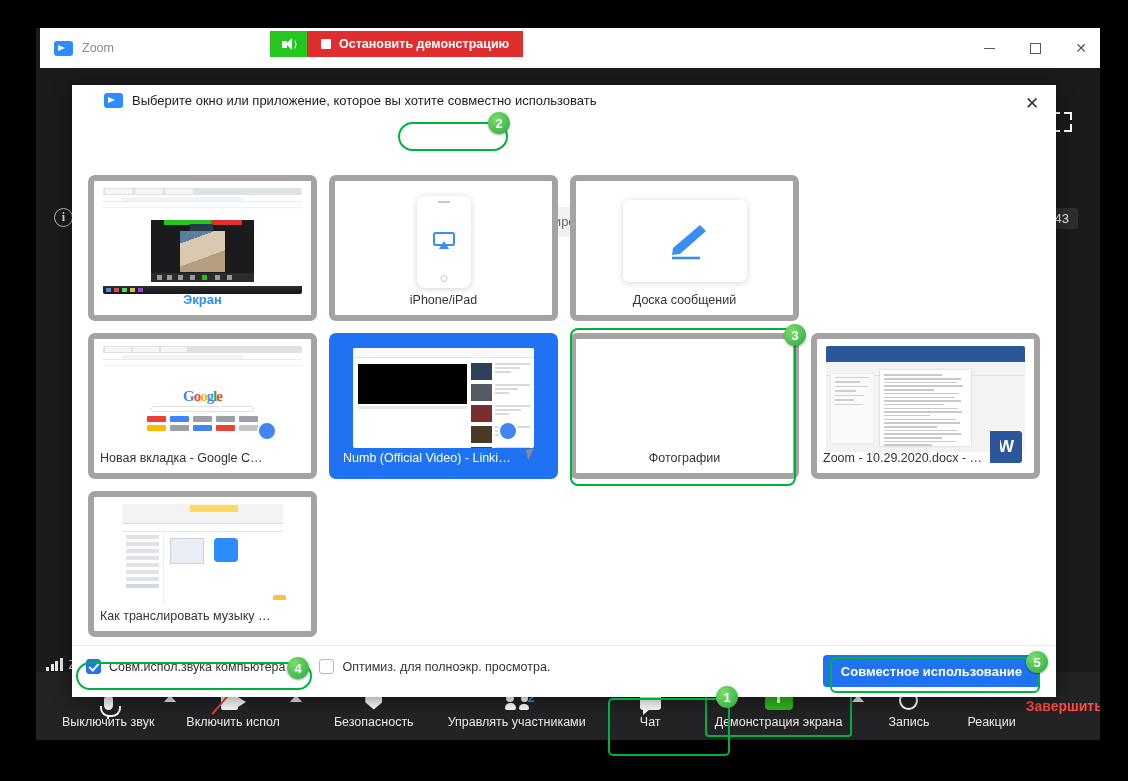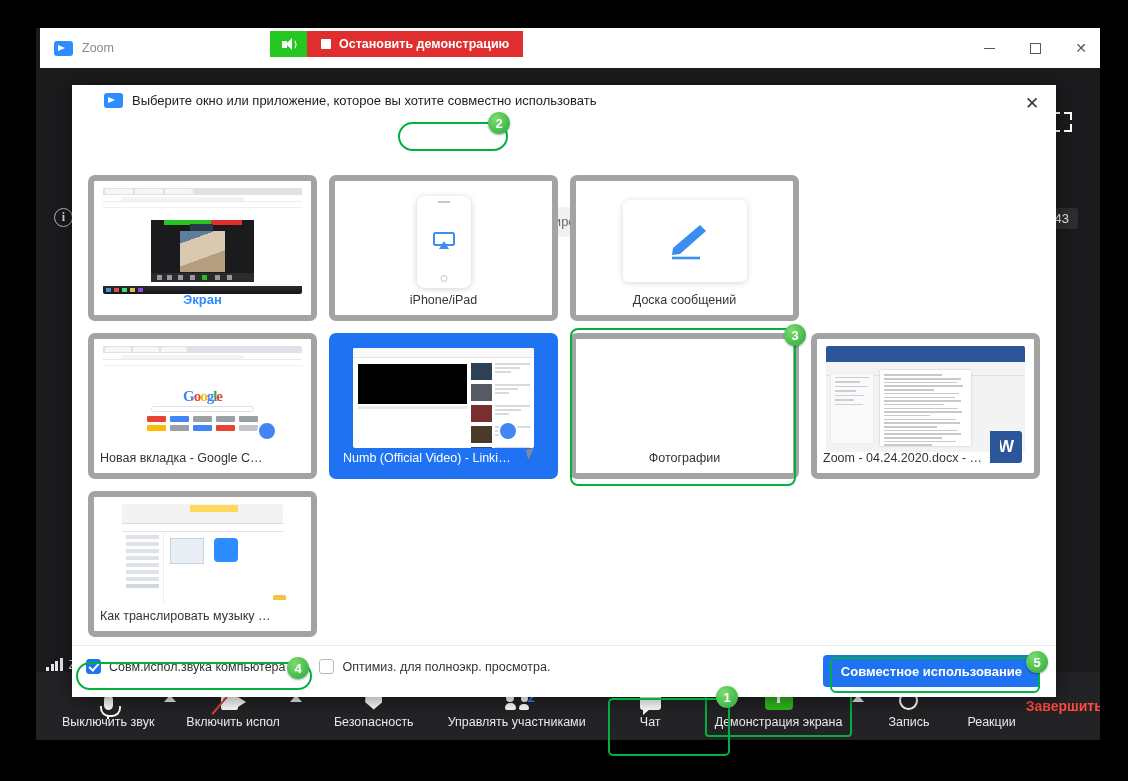--- a/index.html
+++ b/index.html
@@ -781,21 +781,21 @@
               <i style="width:92%"></i>
                 <i style="width:70%"></i>
                 <i style="width:86%"></i>
                 <i style="width:58%"></i>
             </div>
           </div>
         </div>
         <div class="app-ico">
             <span class="word-ico">W</span>
           </div>
-        <div class="tile-caption" style="padding-right:42px;">Zoom - 04.24.2020.docx - Word</div>
+        <div class="tile-caption" style="padding-right:42px;">Zoom - 10.29.2020.docx - Word</div>
       </div>
 
       <div class="tile">
         <div class="tile-preview" style="left:28px;right:28px;">
           <div class="expl">
             <div class="ribb">
                 <span class="yellowtab"></span>
               </div>
             <div class="addr"></div>
             <div class="side">

